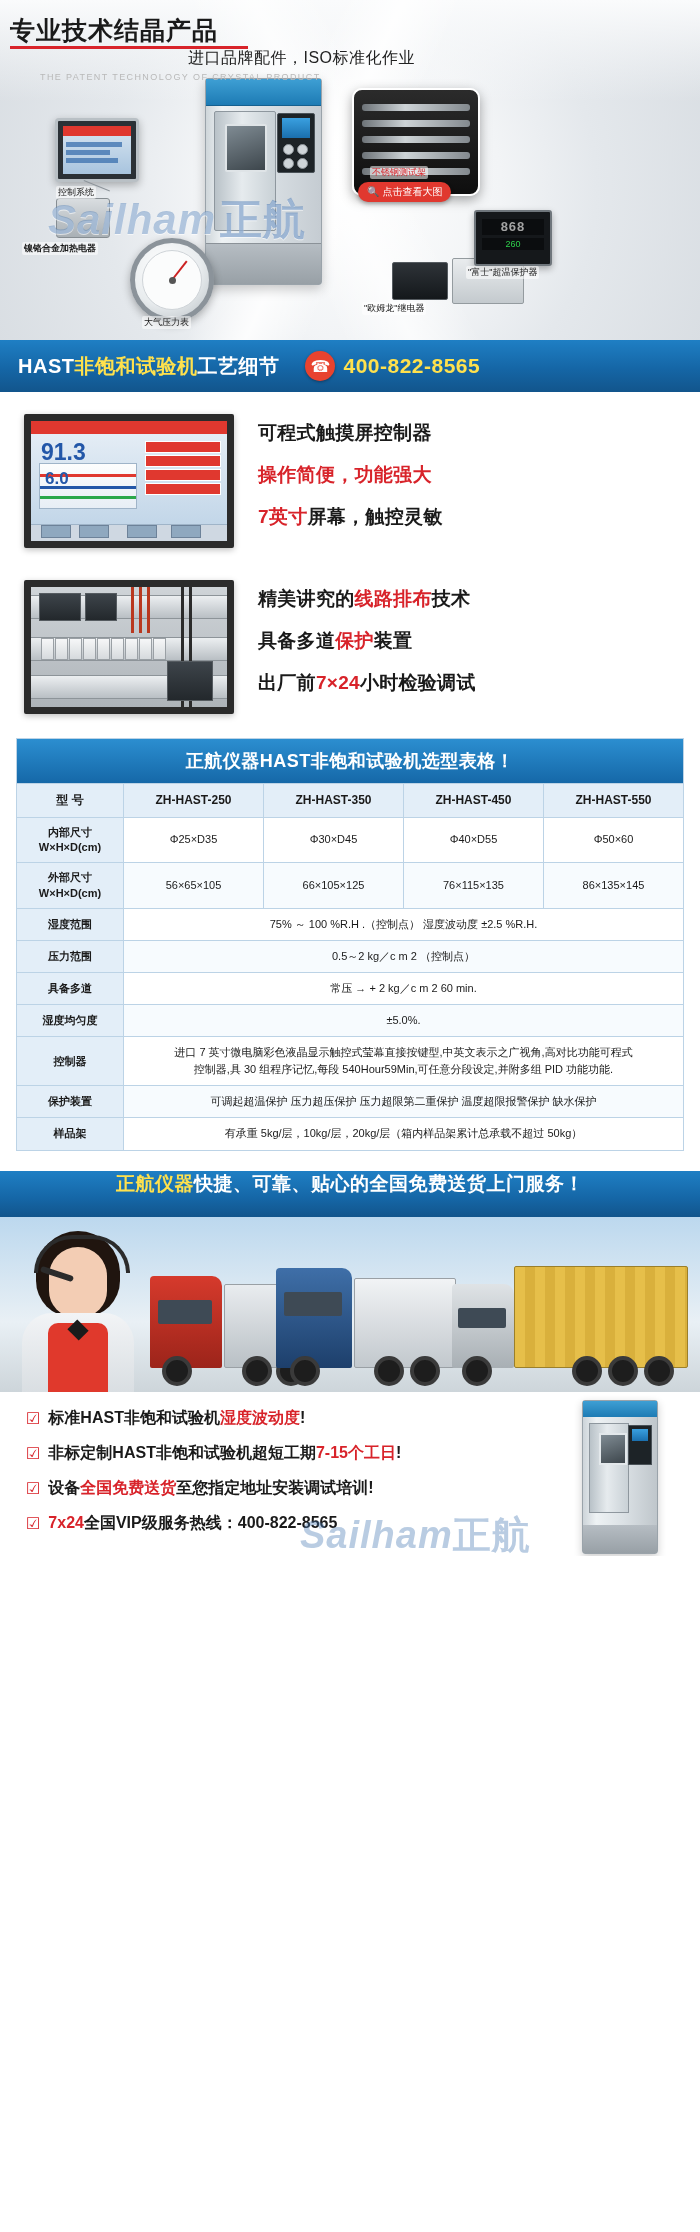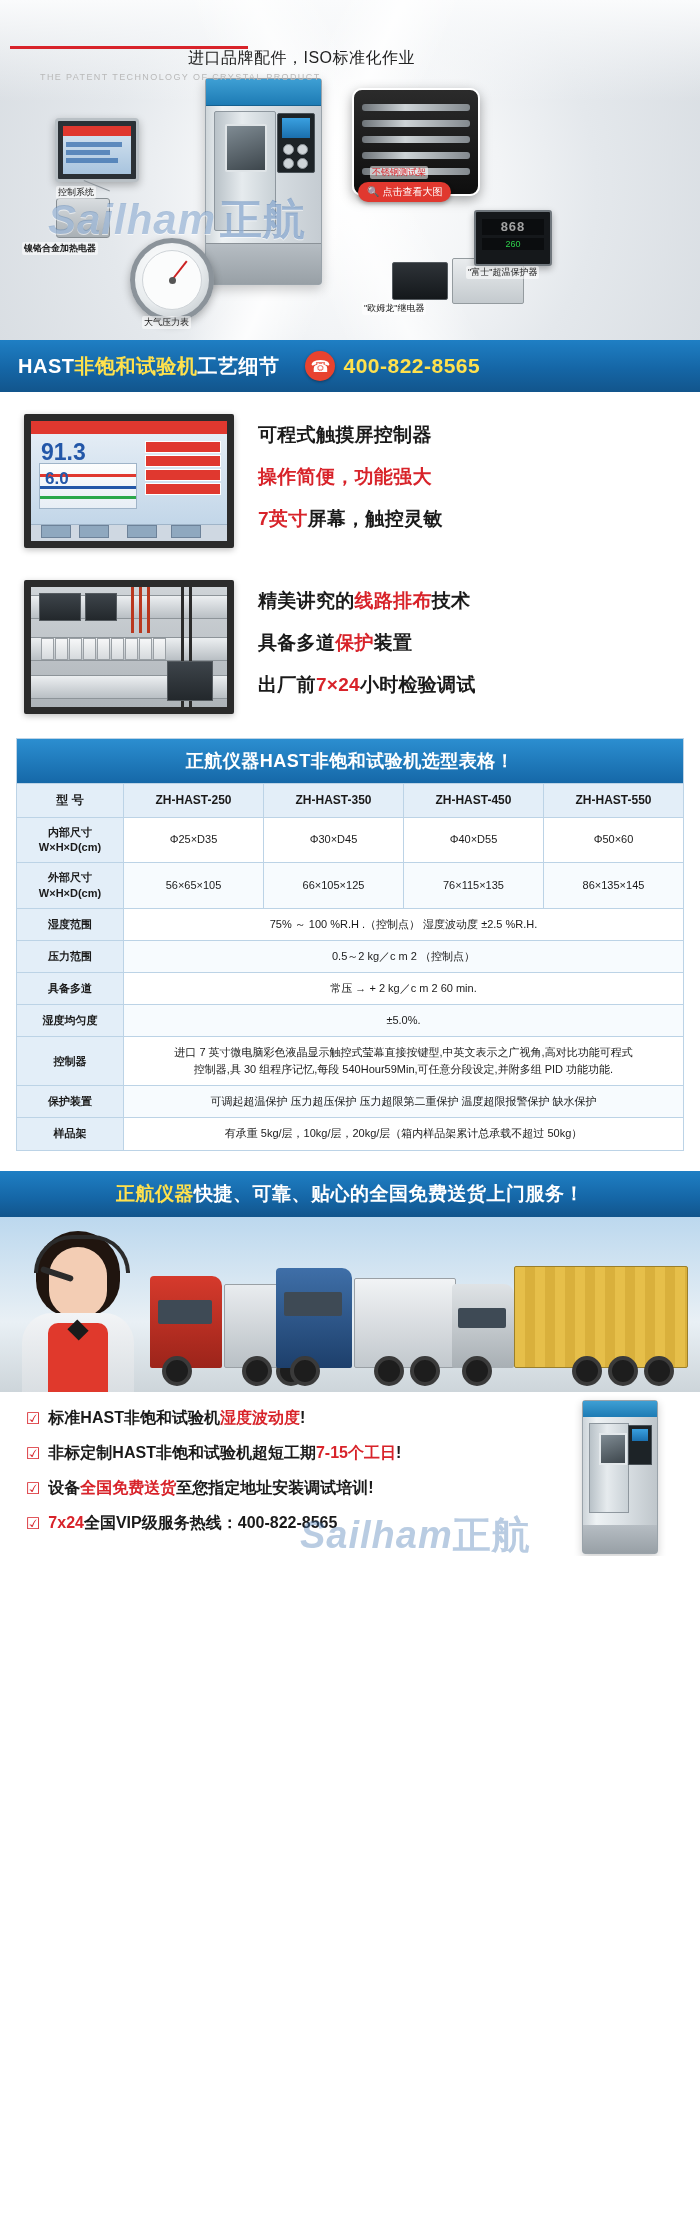--- a/index.html
+++ b/index.html
@@ -131,21 +131,21 @@
   .band-title .y{color:#ffe14d;}
   .band-phone-wrap{display:flex;align-items:center;margin-left:26px;}
   .phone-circle{
     width:30px;height:30px;border-radius:50%;background:#e8432f;
     display:flex;align-items:center;justify-content:center;color:#fff;font-size:16px;
     box-shadow:0 1px 3px rgba(0,0,0,.35);
   }
   .band-phone{color:#ffe14d;font-size:21px;font-weight:bold;margin-left:8px;letter-spacing:.5px;}
 
   
-  .feature{display:flex;padding:22px 20px 10px 24px;align-items:flex-end;}
+  .feature{display:flex;padding:22px 20px 10px 24px;align-items:flex-start;}
   .feat-img{
     width:196px;height:120px;flex:0 0 196px;border:7px solid #2b2b2b;border-radius:2px;
     box-shadow:0 2px 6px rgba(0,0,0,.25);position:relative;overflow:hidden;background:#111;
   }
   .hmi-big{background:linear-gradient(180deg,#e9f0f7,#bcd2e6);position:absolute;inset:0;}
   .hmi-big .topbar{position:absolute;left:0;top:0;width:100%;height:13px;background:#e0382f;}
   .hmi-big .bigval{position:absolute;left:10px;top:18px;font-size:23px;font-weight:bold;color:#2357a8;}
   .hmi-big .bigval2{position:absolute;left:14px;top:48px;font-size:17px;font-weight:bold;color:#2357a8;}
   .hmi-big .chart{position:absolute;left:8px;top:42px;width:96px;height:44px;background:linear-gradient(180deg,#fdfdfd,#e7eef5);border:1px solid #9fb4c8;}
   .hmi-big .sline{position:absolute;left:0;height:3px;}
@@ -175,21 +175,21 @@
   table{border-collapse:collapse;width:100%;font-size:11px;color:#1a1a1a;}
   td,th{border:1px solid #bcd3e6;padding:7px 5px;text-align:center;vertical-align:middle;line-height:1.55;}
   thead th{background:#e3eef8;font-weight:bold;font-size:12px;}
   .rowhead{background:#e3eef8;font-weight:bold;width:96px;}
   tbody tr:nth-child(even) td:not(.rowhead){background:#f7fbfe;}
   td.tight{line-height:1.4;}
 
   
   .band2{
     width:700px;height:46px;background:linear-gradient(180deg,#1f7fc4 0%,#1566a6 60%,#12558c 100%);
-    display:flex;align-items:center;justify-content:center;margin-top:8px;
+    display:flex;align-items:flex-start;justify-content:center;margin-top:8px;
   }
   .band2 span{color:#fff;font-size:19px;font-weight:bold;letter-spacing:.5px;}
   .band2 .y{color:#ffe14d;}
 
   
   .strip{position:relative;width:700px;height:175px;overflow:hidden;background:linear-gradient(180deg,#cfe0ef 0%,#e8eef3 55%,#d6dde2 100%);}
   .strip .sky{position:absolute;inset:0;background:linear-gradient(180deg,#bcd8ee 0%,#e9f0f5 60%,#cdd5da 100%);}
   .agent{position:absolute;left:18px;top:10px;width:120px;height:165px;}
   .agent .hair{position:absolute;left:18px;top:4px;width:84px;height:86px;border-radius:44px 44px 38px 38px;background:#20150f;}
   .agent .face{position:absolute;left:31px;top:20px;width:58px;height:70px;border-radius:29px 29px 26px 26px;background:#f3cdb4;}
@@ -227,20 +227,21 @@
   .mini-chamber .mbase{position:absolute;left:0;bottom:0;width:100%;height:28px;background:linear-gradient(180deg,#b6bdc3,#98a0a6);}
 </style>
 </head>
 <body>
 
 <div class="page">
 
   <div class="hero">
     <div class="hero-diag"></div>
 
+    <div class="hero-title">专业技术结晶产品</div>
     <div class="hero-title-underline"></div>
     <div class="hero-sub">进口品牌配件，ISO标准化作业</div>
     <div class="hero-en">THE PATENT TECHNOLOGY OF CRYSTAL PRODUCT</div>
 
     <div class="cap"></div>
 
     <div class="hmi">
       <div class="hmi-scr">
         <div class="hmi-bar"></div>
         <div class="hmi-row" style="top:16px;width:56px;"></div>

